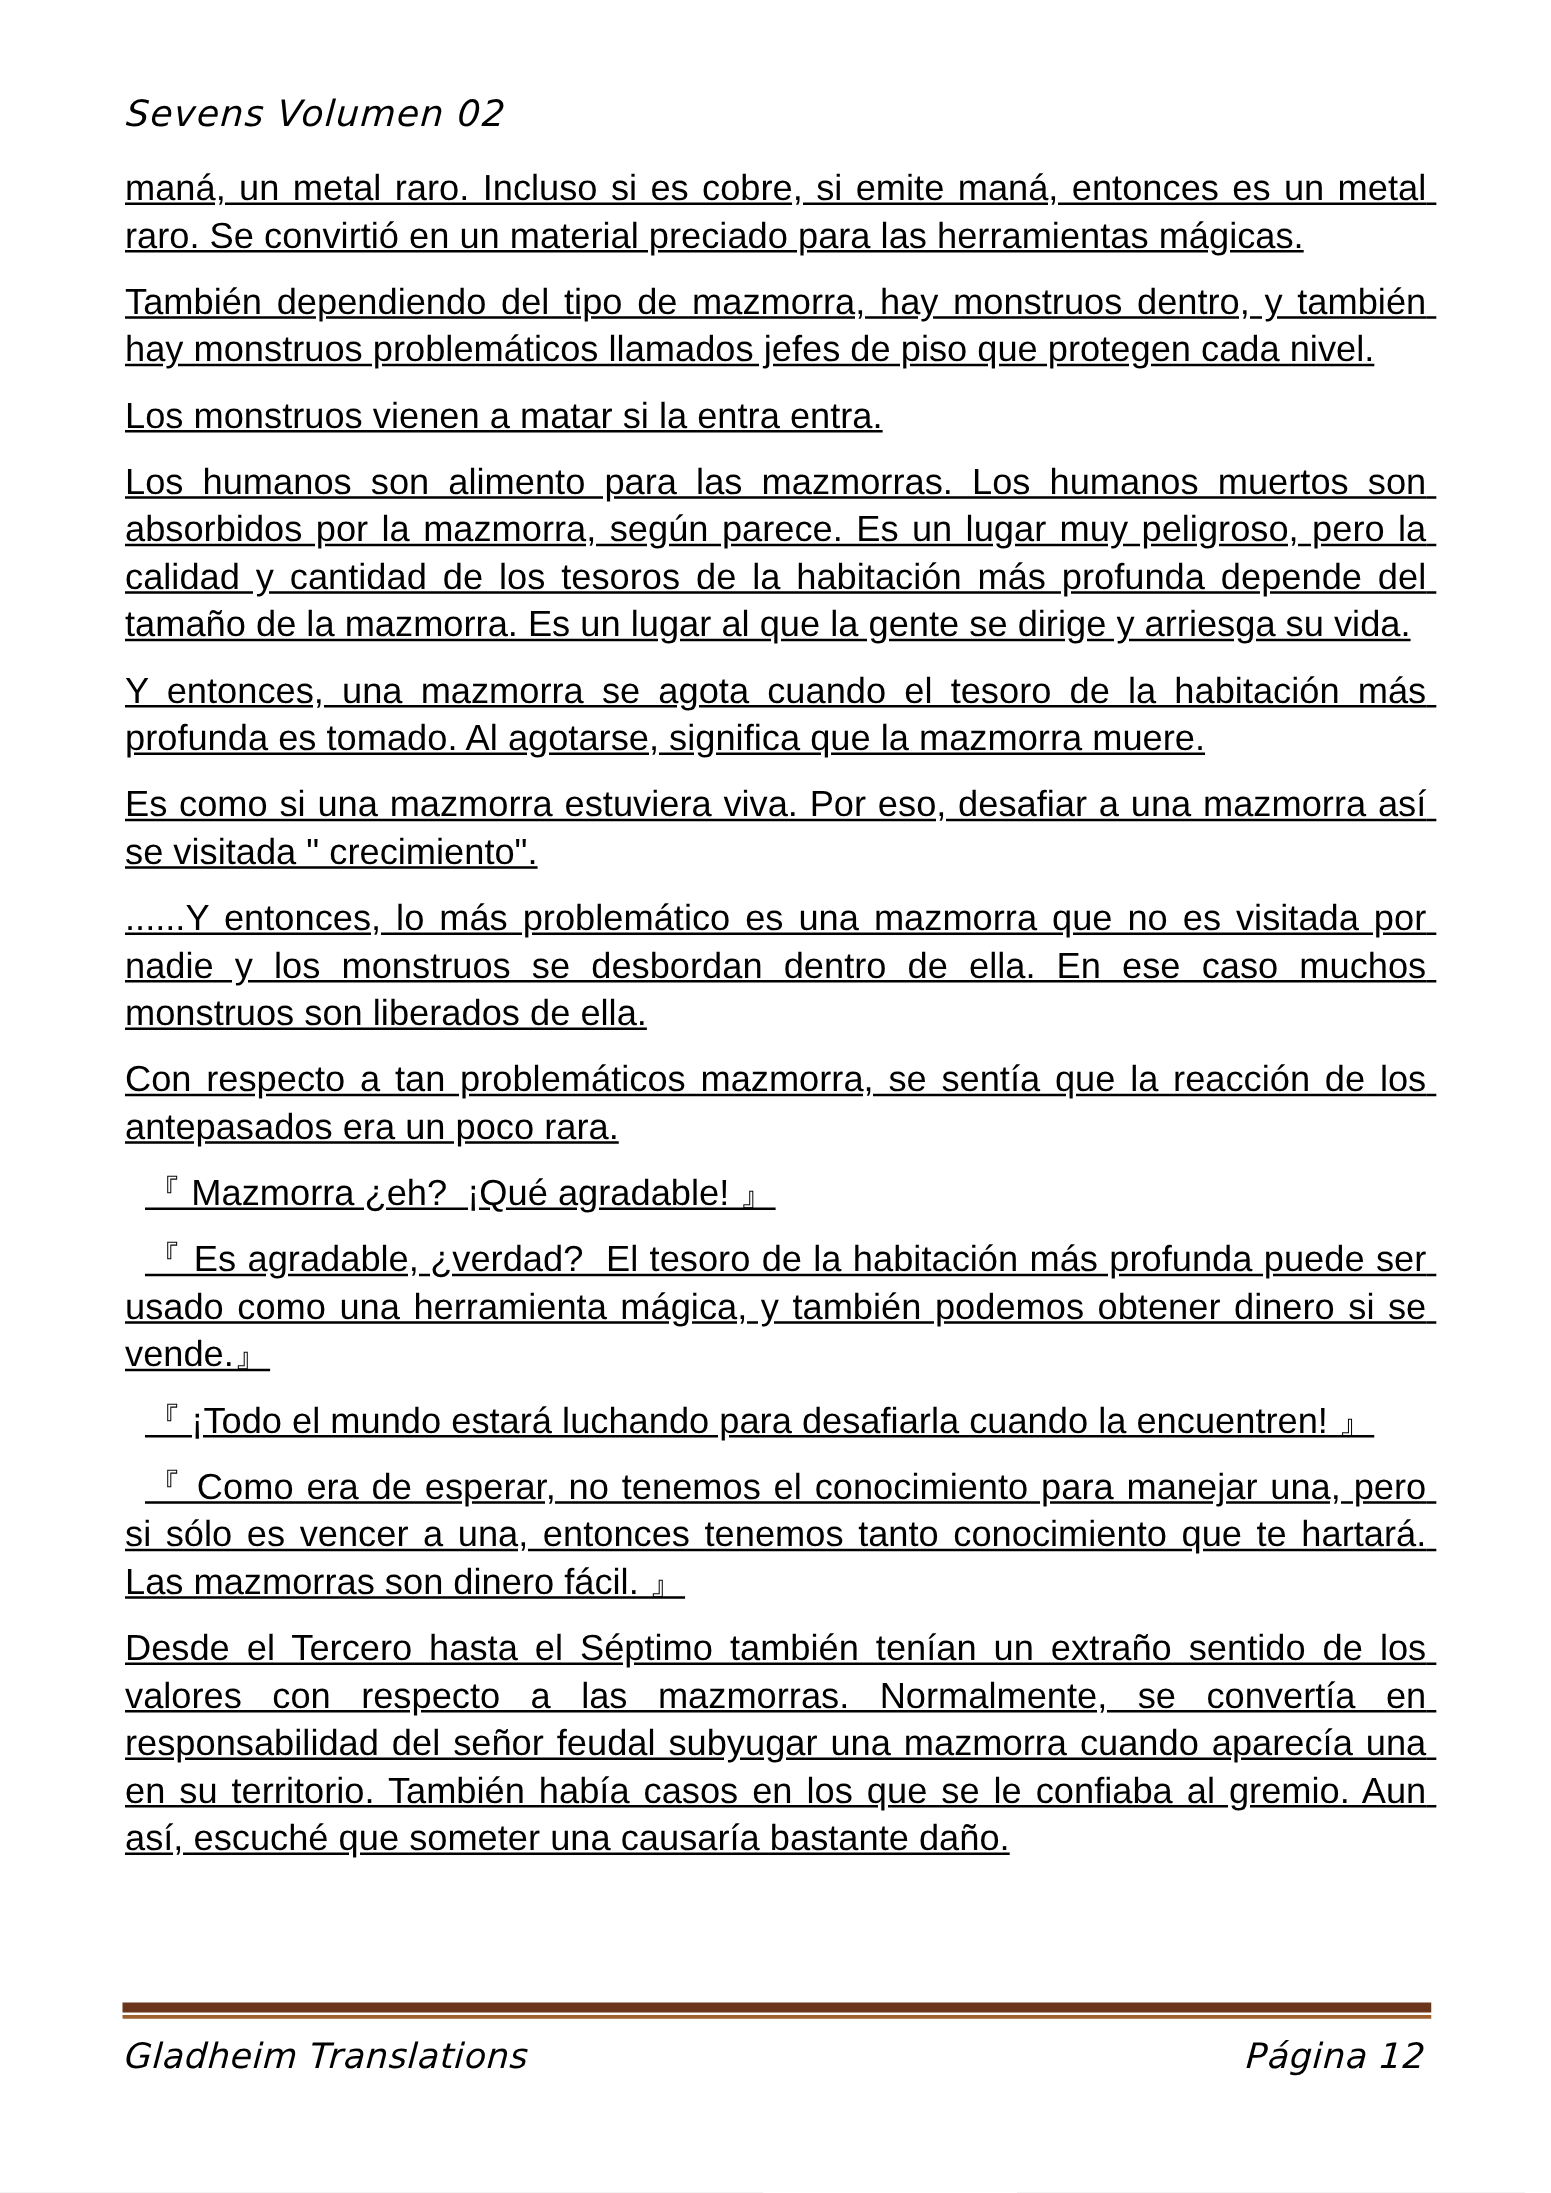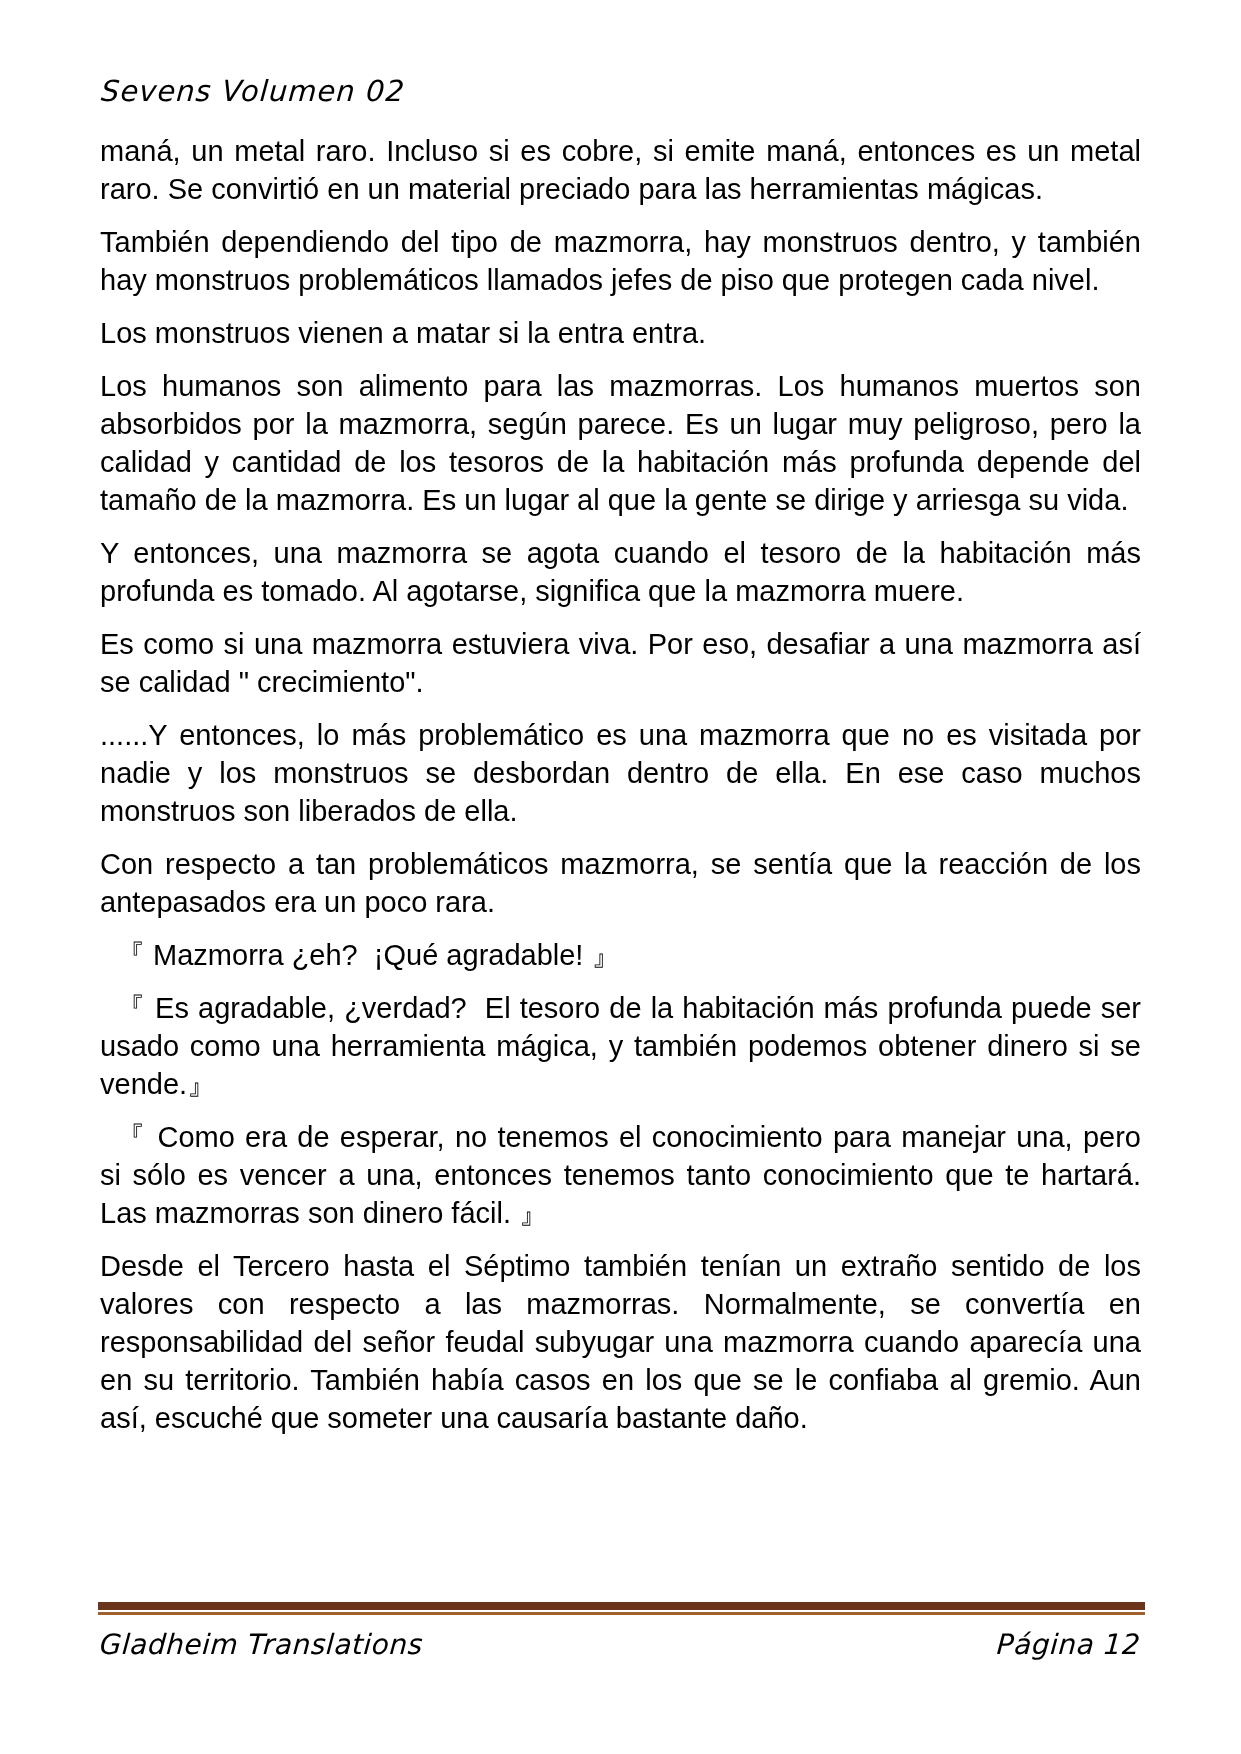--- a/index.html
+++ b/index.html
@@ -29,20 +29,21 @@
     font-size:29px;
     letter-spacing:1px;
     transform:skewX(-4deg);
     transform-origin:left bottom;
   }
   .body-text{
     position:absolute;
     top:132px;
     left:100px;
     right:100px;
+    text-decoration:underline;
   }
   .para{
     font-family:"Liberation Sans","DejaVu Sans",sans-serif;
     font-size:29px;
     line-height:38px;
     margin:0 0 15px 0;
     text-align:justify;
     white-space:pre-wrap;
   }
   .para.dialogue{
@@ -82,25 +83,26 @@
   <div class="header">
     <span>Sevens Volumen 02</span>
   </div>
 
   <div class="body-text">
     <p class="para">maná, un metal raro. Incluso si es cobre, si emite maná, entonces es un metal raro. Se convirtió en un material preciado para las herramientas mágicas.</p>
     <p class="para">También dependiendo del tipo de mazmorra, hay monstruos dentro, y también hay monstruos problemáticos llamados jefes de piso que protegen cada nivel.</p>
     <p class="para">Los monstruos vienen a matar si la entra entra.</p>
     <p class="para">Los humanos son alimento para las mazmorras. Los humanos muertos son absorbidos por la mazmorra, según parece. Es un lugar muy peligroso, pero la calidad y cantidad de los tesoros de la habitación más profunda depende del tamaño de la mazmorra. Es un lugar al que la gente se dirige y arriesga su vida.</p>
     <p class="para">Y entonces, una mazmorra se agota cuando el tesoro de la habitación más profunda es tomado. Al agotarse, significa que la mazmorra muere.</p>
-    <p class="para">Es como si una mazmorra estuviera viva. Por eso, desafiar a una mazmorra así se calidad " crecimiento".</p>
+    <p class="para">Es como si una mazmorra estuviera viva. Por eso, desafiar a una mazmorra así se visitada " crecimiento".</p>
     <p class="para">......Y entonces, lo más problemático es una mazmorra que no es visitada por nadie y los monstruos se desbordan dentro de ella. En ese caso muchos monstruos son liberados de ella.</p>
     <p class="para">Con respecto a tan problemáticos mazmorra, se sentía que la reacción de los antepasados era un poco rara.</p>
     <p class="para dialogue">『 Mazmorra ¿eh?  ¡Qué agradable! 』</p>
     <p class="para dialogue">『 Es agradable, ¿verdad?  El tesoro de la habitación más profunda puede ser usado como una herramienta mágica, y también podemos obtener dinero si se vende.』</p>
+    <p class="para dialogue">『 ¡Todo el mundo estará luchando para desafiarla cuando la encuentren! 』</p>
     <p class="para dialogue">『 Como era de esperar, no tenemos el conocimiento para manejar una, pero si sólo es vencer a una, entonces tenemos tanto conocimiento que te hartará. Las mazmorras son dinero fácil. 』</p>
     <p class="para">Desde el Tercero hasta el Séptimo también tenían un extraño sentido de los valores con respecto a las mazmorras. Normalmente, se convertía en responsabilidad del señor feudal subyugar una mazmorra cuando aparecía una en su territorio. También había casos en los que se le confiaba al gremio. Aun así, escuché que someter una causaría bastante daño.</p>
   </div>
 
   <div class="footer-rule"></div>
 
   <div class="footer">
     <span class="left">Gladheim Translations</span>
     <span class="right">Página 12</span>
   </div>

